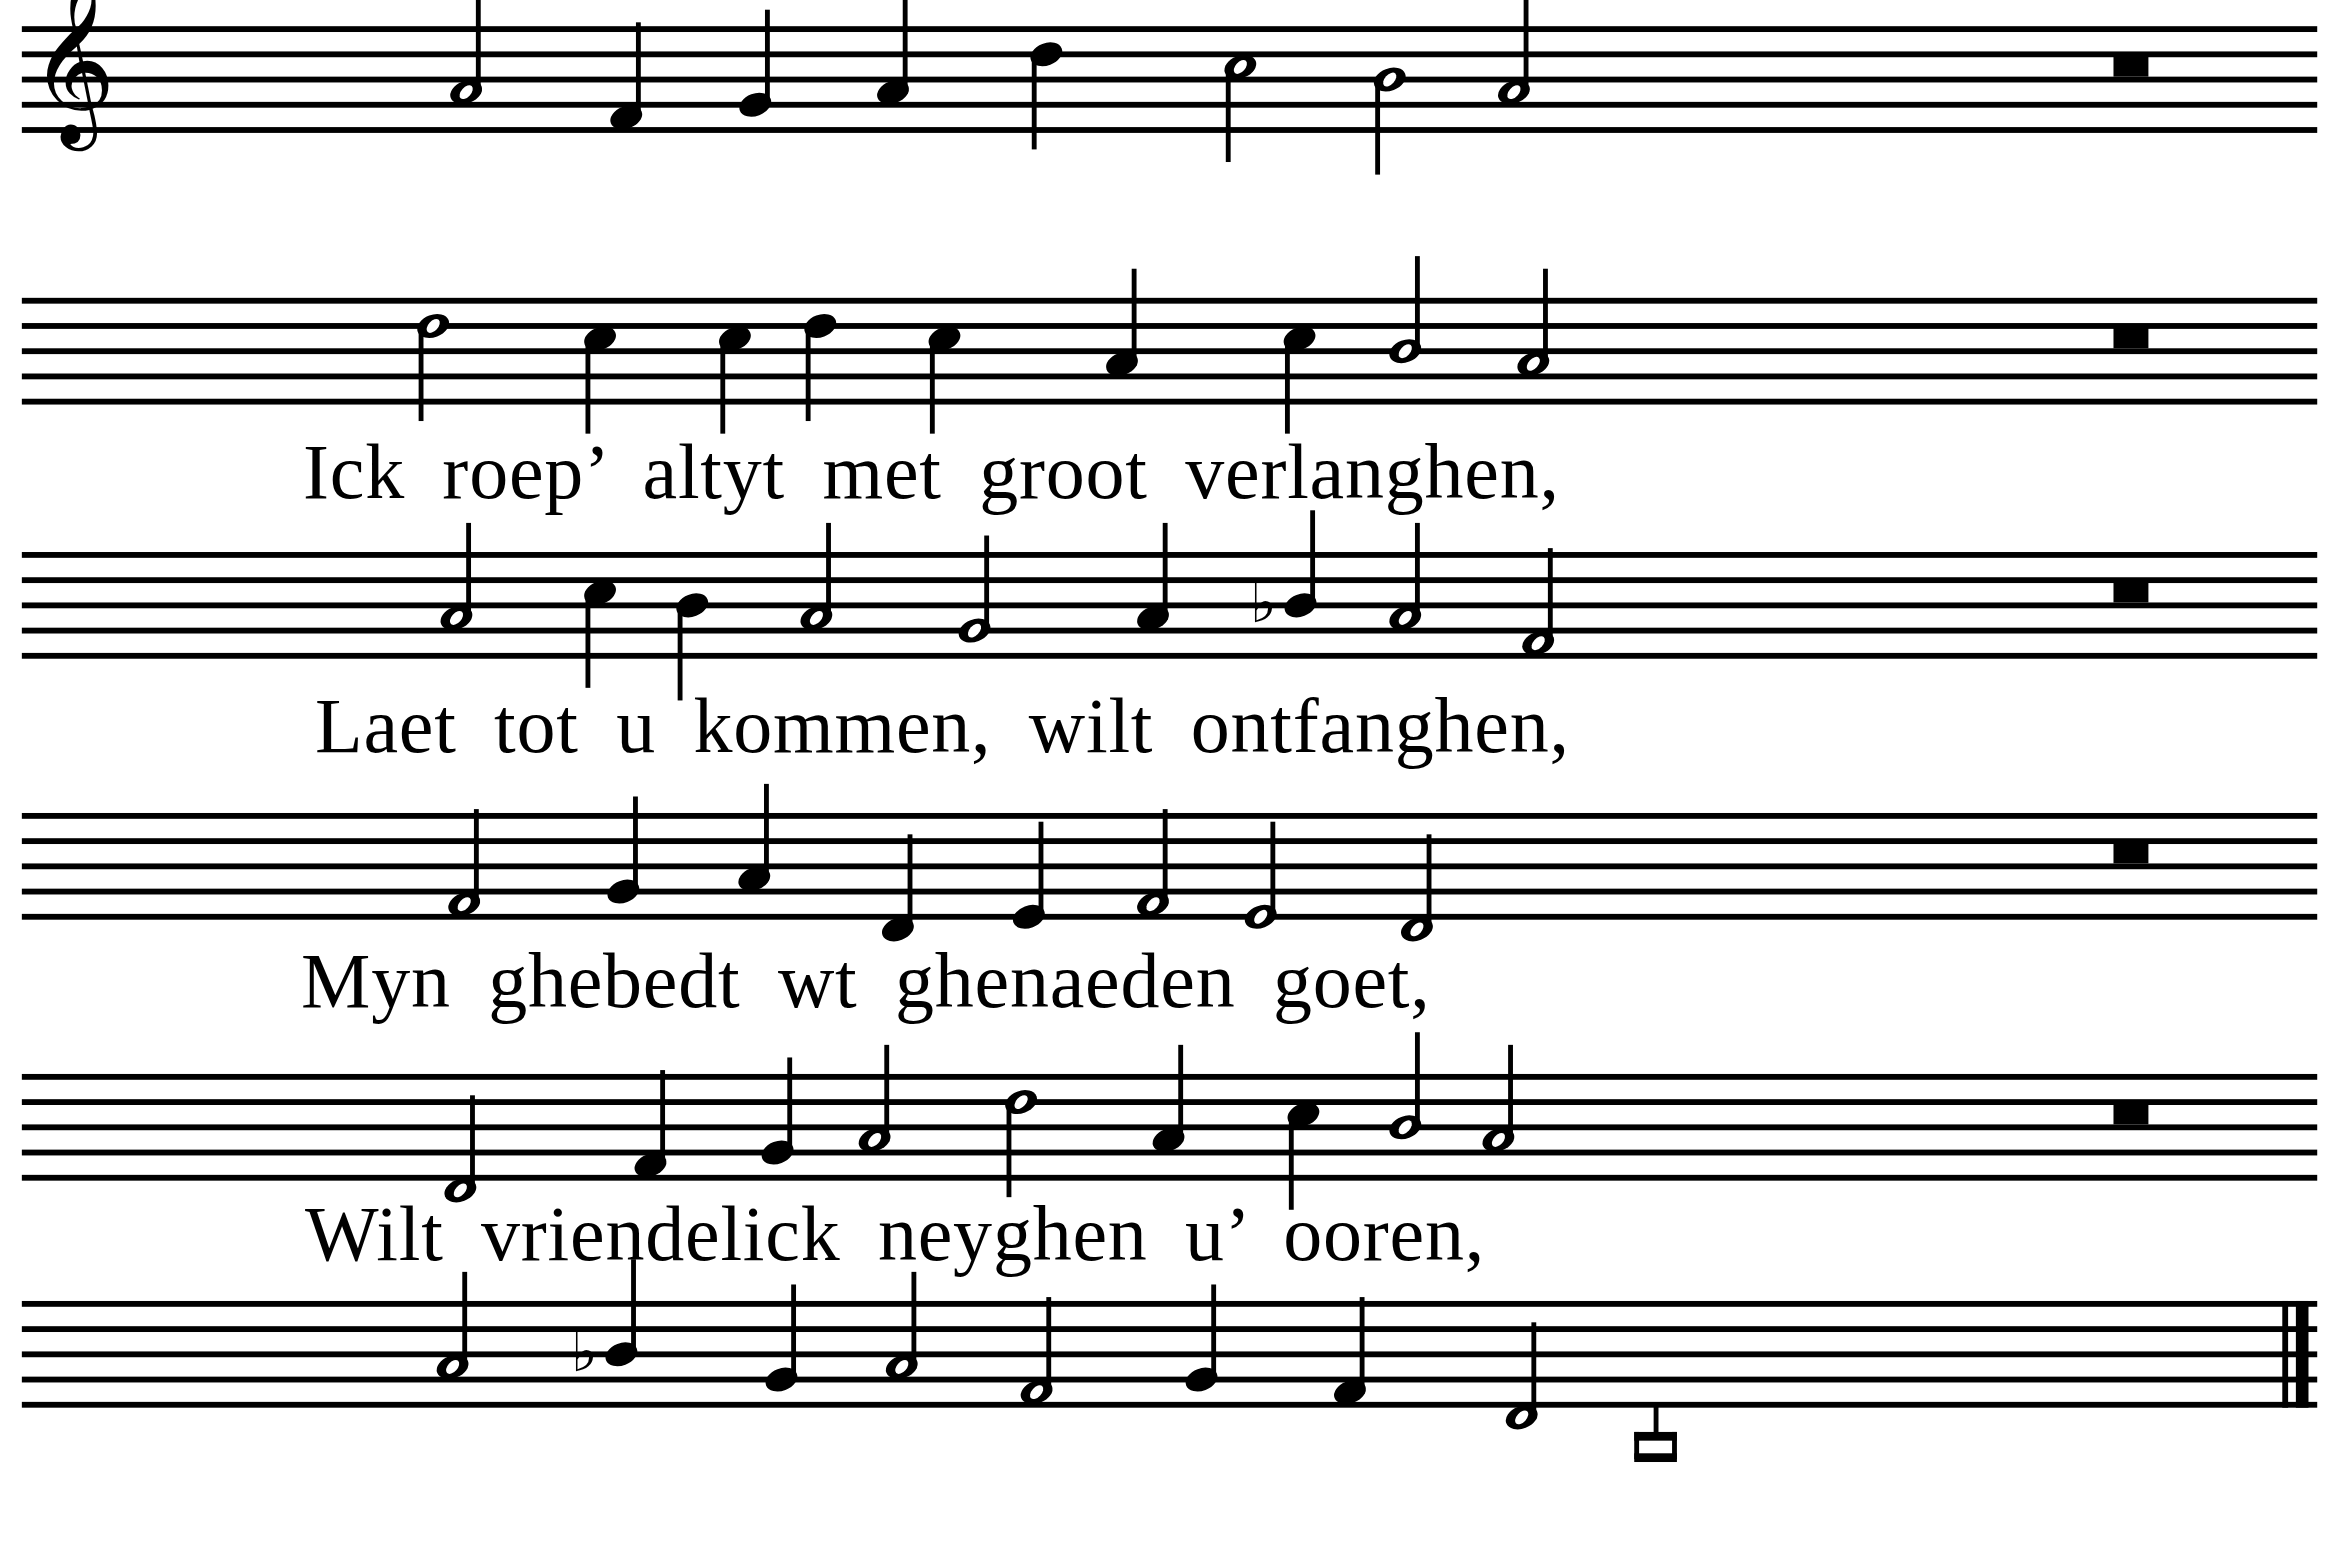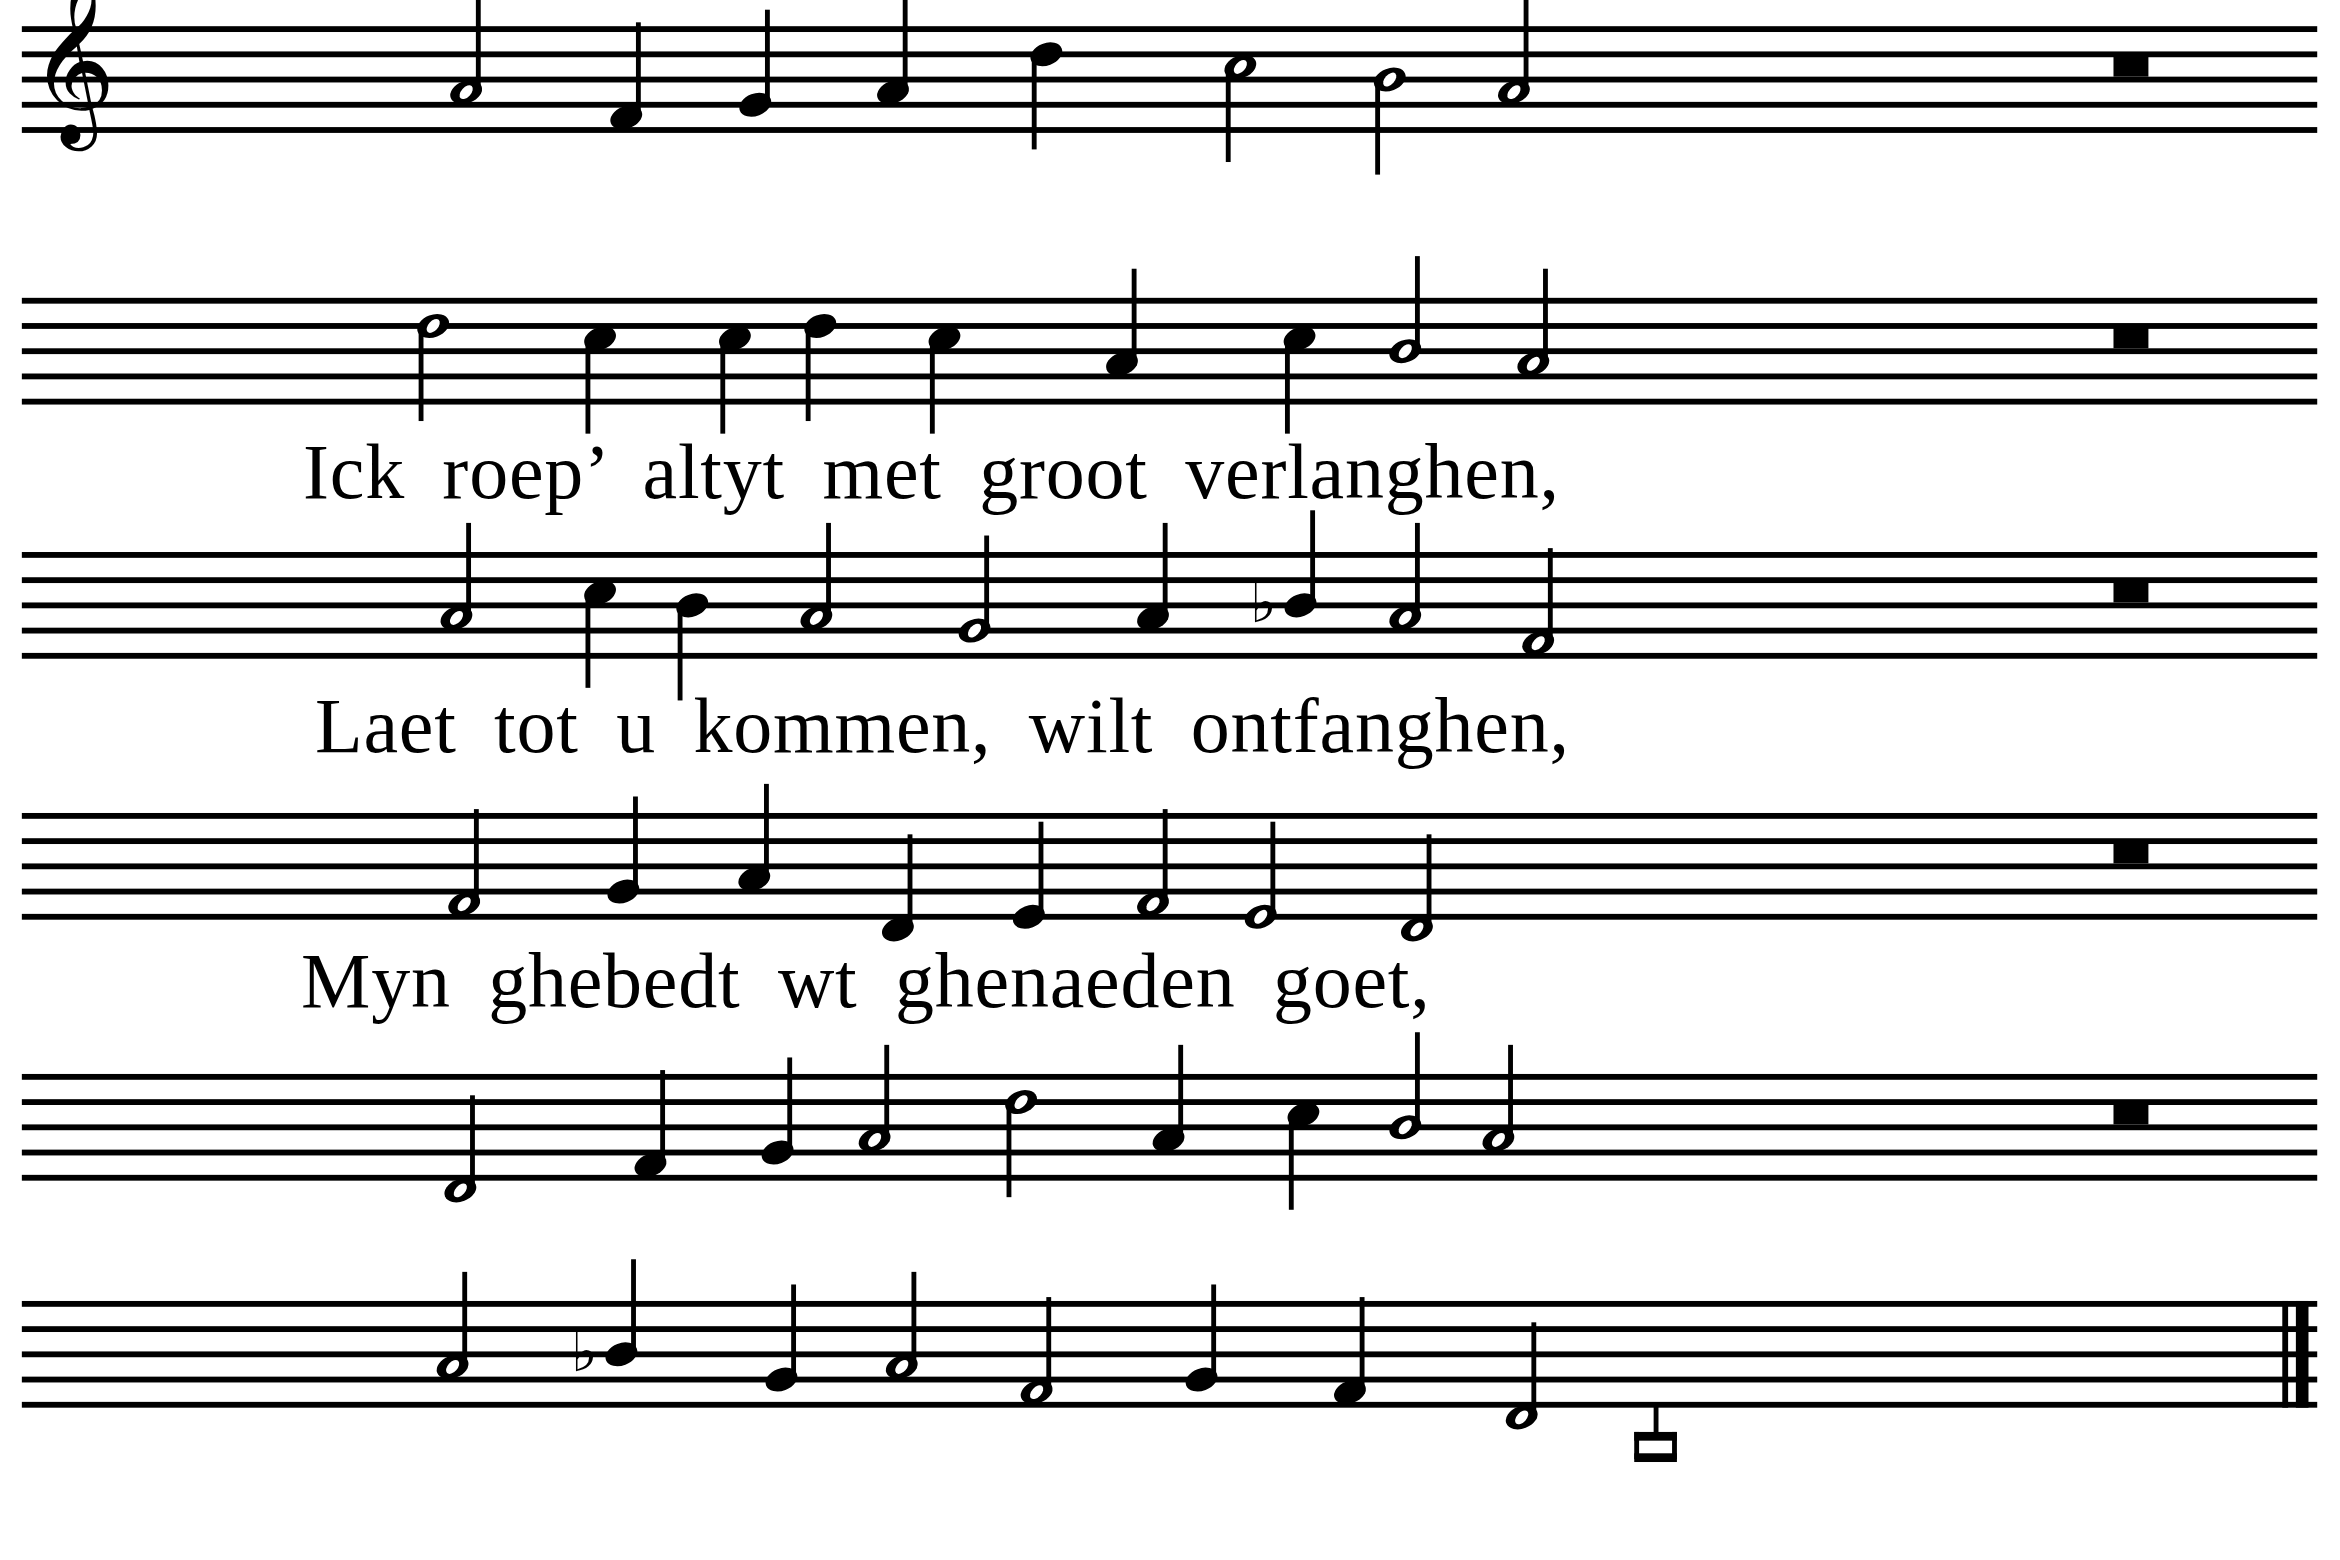--- a/index.html
+++ b/index.html
@@ -305,14 +305,15 @@
           <rect x="1723" y="1476" width="5" height="28" fill="#000000"></rect>
           <rect x="1684" y="1498" width="44" height="9" fill="#000000"></rect>
         </g>
         <rect x="2352" y="1341" width="6" height="110" fill="#000000"></rect>
         <rect x="2366" y="1341" width="13" height="110" fill="#000000"></rect>
       </g>
     </svg>
   <div class="lyric lyric-2">Ick roep’ altyt met groot verlanghen,</div>
   <div class="lyric lyric-3">Laet tot u kommen, wilt ontfanghen,</div>
   <div class="lyric lyric-4">Myn ghebedt wt ghenaeden goet,</div>
+  <div class="lyric lyric-5">Wilt vriendelick neyghen u’ ooren,</div>
 </div>
 
 
 </body></html>

